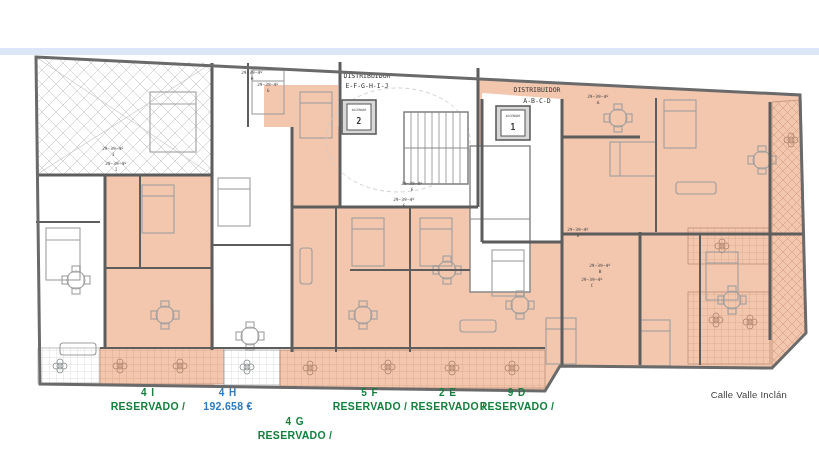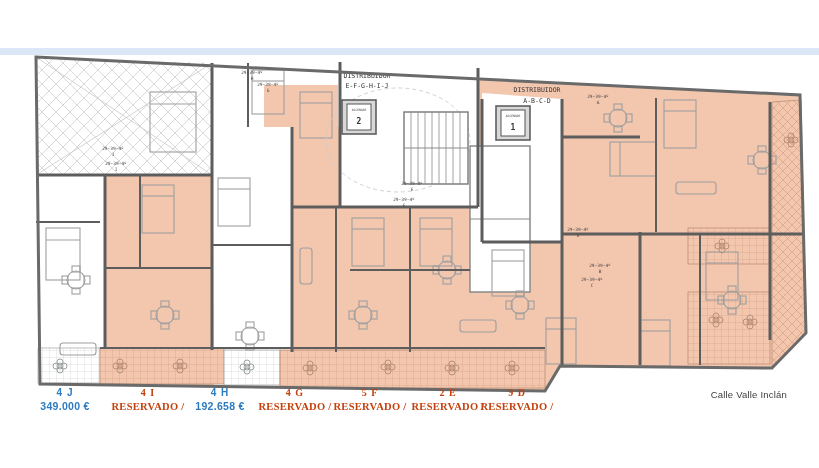--- a/index.html
+++ b/index.html
@@ -7,21 +7,21 @@
     position:relative;width:819px;height:468px;background:#ffffff;overflow:hidden;
     font-family:"Liberation Sans", sans-serif;
   }
   .band{position:absolute;left:0;top:48px;width:819px;height:7px;background:#dbe7f6;}
   .plan-svg{position:absolute;left:0;top:0;}
   .legend{position:absolute;left:0;top:387px;width:585px;height:34px;}
   .legend-item{position:absolute;width:110px;text-align:center;line-height:1.25;cursor:pointer;}
   .legend-item .code{display:block;font-size:10px;font-weight:bold;letter-spacing:1px;}
   .legend-item .val{display:block;font-size:10.5px;font-weight:bold;letter-spacing:.3px;}
   .legend-item.available{color:#2e7bbf;}
-  .legend-item.reserved{color:#c2410c;font-family:Liberation Serif, serif;}
+  .legend-item.reserved{color:#15803d;}
   .street{
     position:absolute;top:389px;right:32px;font-size:9.5px;color:#3c3c3c;letter-spacing:.2px;
   }
   text{font-family:"DejaVu Sans Mono", monospace;fill:#3f3f3f;}
   .tiny{font-size:4.5px;fill:#4a4a4a;}
   .distrib{font-size:6.5px;fill:#333;}
   .lift{font-size:3px;fill:#444;}
   .liftnum{font-size:8px;font-weight:bold;fill:#333;}
 </style>
 </head>
@@ -361,33 +361,29 @@
       <rect x="212" y="127" width="80" height="258"></rect>
       <rect x="292" y="207" width="44" height="178"></rect>
       <rect x="336" y="207" width="74" height="178"></rect>
       <rect x="410" y="207" width="72" height="178"></rect>
       <rect x="482" y="242" width="80" height="145"></rect>
       <rect x="562" y="99" width="238" height="266"></rect>
     </g>
   </svg>
 
   <div class="legend">
-    <div class="legend-item available" style="left:10px;">
-      <span class="code">4 J</span>
-      <span class="val">349.000 €</span>
-    </div>
     <div class="legend-item reserved" style="left:93px;">
       <span class="code">4 I</span>
       <span class="val">RESERVADO /</span>
     </div>
-    <div class="legend-item available" style="left:165px;text-align:center;">
+    <div class="legend-item available" style="left:173px;text-align:center;">
       <span class="code">4 H</span>
       <span class="val">192.658 €</span>
     </div>
-    <div class="legend-item reserved" style="left:240px;">
+    <div class="legend-item reserved" style="left:240px;margin-top:29px;">
       <span class="code">4 G</span>
       <span class="val">RESERVADO /</span>
     </div>
     <div class="legend-item reserved" style="left:315px;">
       <span class="code">5 F</span>
       <span class="val">RESERVADO /</span>
     </div>
     <div class="legend-item reserved" style="left:393px;">
       <span class="code">2 E</span>
       <span class="val">RESERVADO /</span>

